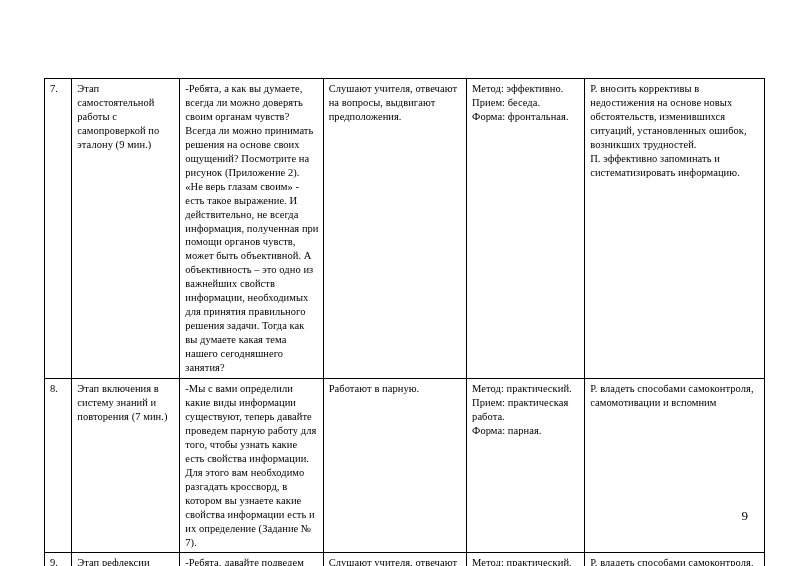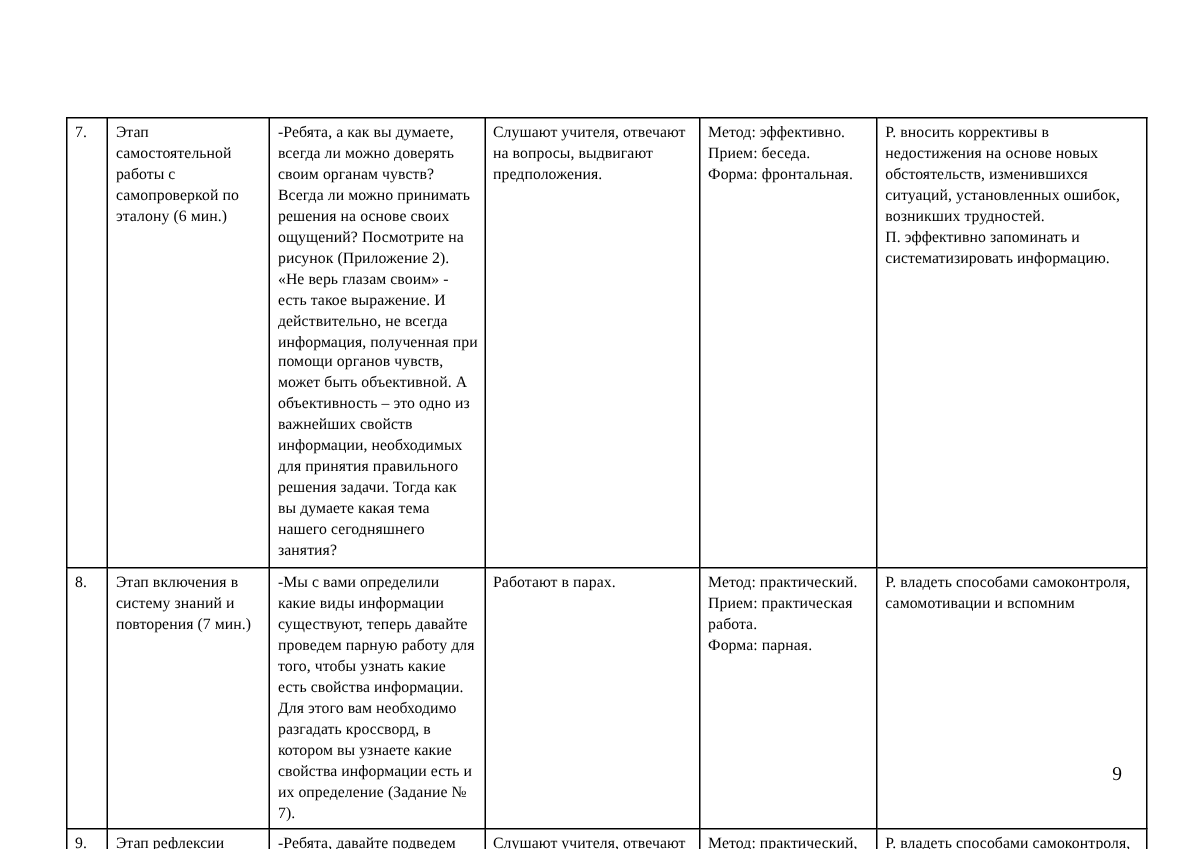--- a/index.html
+++ b/index.html
@@ -60,35 +60,35 @@
 </head>
 <body>
 
 <div class="page">
 
   <table class="lesson-table">
     <tbody>
 
       <tr>
         <td class="col-num cell-text">7.</td>
-        <td class="col-stage cell-text">Этап самостоятельной работы с самопроверкой по эталону (6 мин.)</td>
+        <td class="col-stage cell-text">Этап самостоятельной работы с самопроверкой по эталону (9 мин.)</td>
         <td class="col-teach cell-text">-Ребята, а как вы думаете, всегда ли можно доверять своим органам чувств? Всегда ли можно принимать решения на основе своих ощущений? Посмотрите на рисунок (Приложение 2). «Не верь глазам своим» - есть такое выражение. И действительно, не всегда информация, полученная при помощи органов чувств, может быть объективной. А объективность – это одно из важнейших свойств информации, необходимых для принятия правильного решения задачи. Тогда как вы думаете какая тема нашего сегодняшнего занятия?</td>
         <td class="col-pupil cell-text">Слушают учителя, отвечают на вопросы, выдвигают предположения.</td>
         <td class="col-meth cell-text">Метод: эффективно.
 Прием: беседа.
 Форма: фронтальная.</td>
         <td class="col-uud cell-text">Р. вносить коррективы в недостижения на основе новых обстоятельств, изменившихся ситуаций, установленных ошибок, возникших трудностей.
 П. эффективно запоминать и систематизировать информацию.</td>
       </tr>
 
       <tr>
         <td class="col-num cell-text">8.</td>
         <td class="col-stage cell-text">Этап включения в систему знаний и повторения (7 мин.)</td>
         <td class="col-teach cell-text">-Мы с вами определили какие виды информации существуют, теперь давайте проведем парную работу для того, чтобы узнать какие есть свойства информации. Для этого вам необходимо разгадать кроссворд, в котором вы узнаете какие свойства информации есть и их определение (Задание № 7).</td>
-        <td class="col-pupil cell-text">Работают в парах.</td>
+        <td class="col-pupil cell-text">Работают в парную.</td>
         <td class="col-meth cell-text">Метод: практический.
 Прием: практическая работа.
 Форма: парная.</td>
         <td class="col-uud cell-text">Р. владеть способами самоконтроля, самомотивации и вспомним</td>
       </tr>
 
       <tr>
         <td class="col-num cell-text">9.</td>
         <td class="col-stage cell-text">Этап рефлексии учебной деятельности (2 мин.)</td>
         <td class="col-teach cell-text">-Ребята, давайте подведем итоги сегодняшнего занятия и вспомним, что мы узнали на уроке. Чтобы обобщить весь изученный материал давайте все вместе составим ментальную карту по нашей теме.</td>

